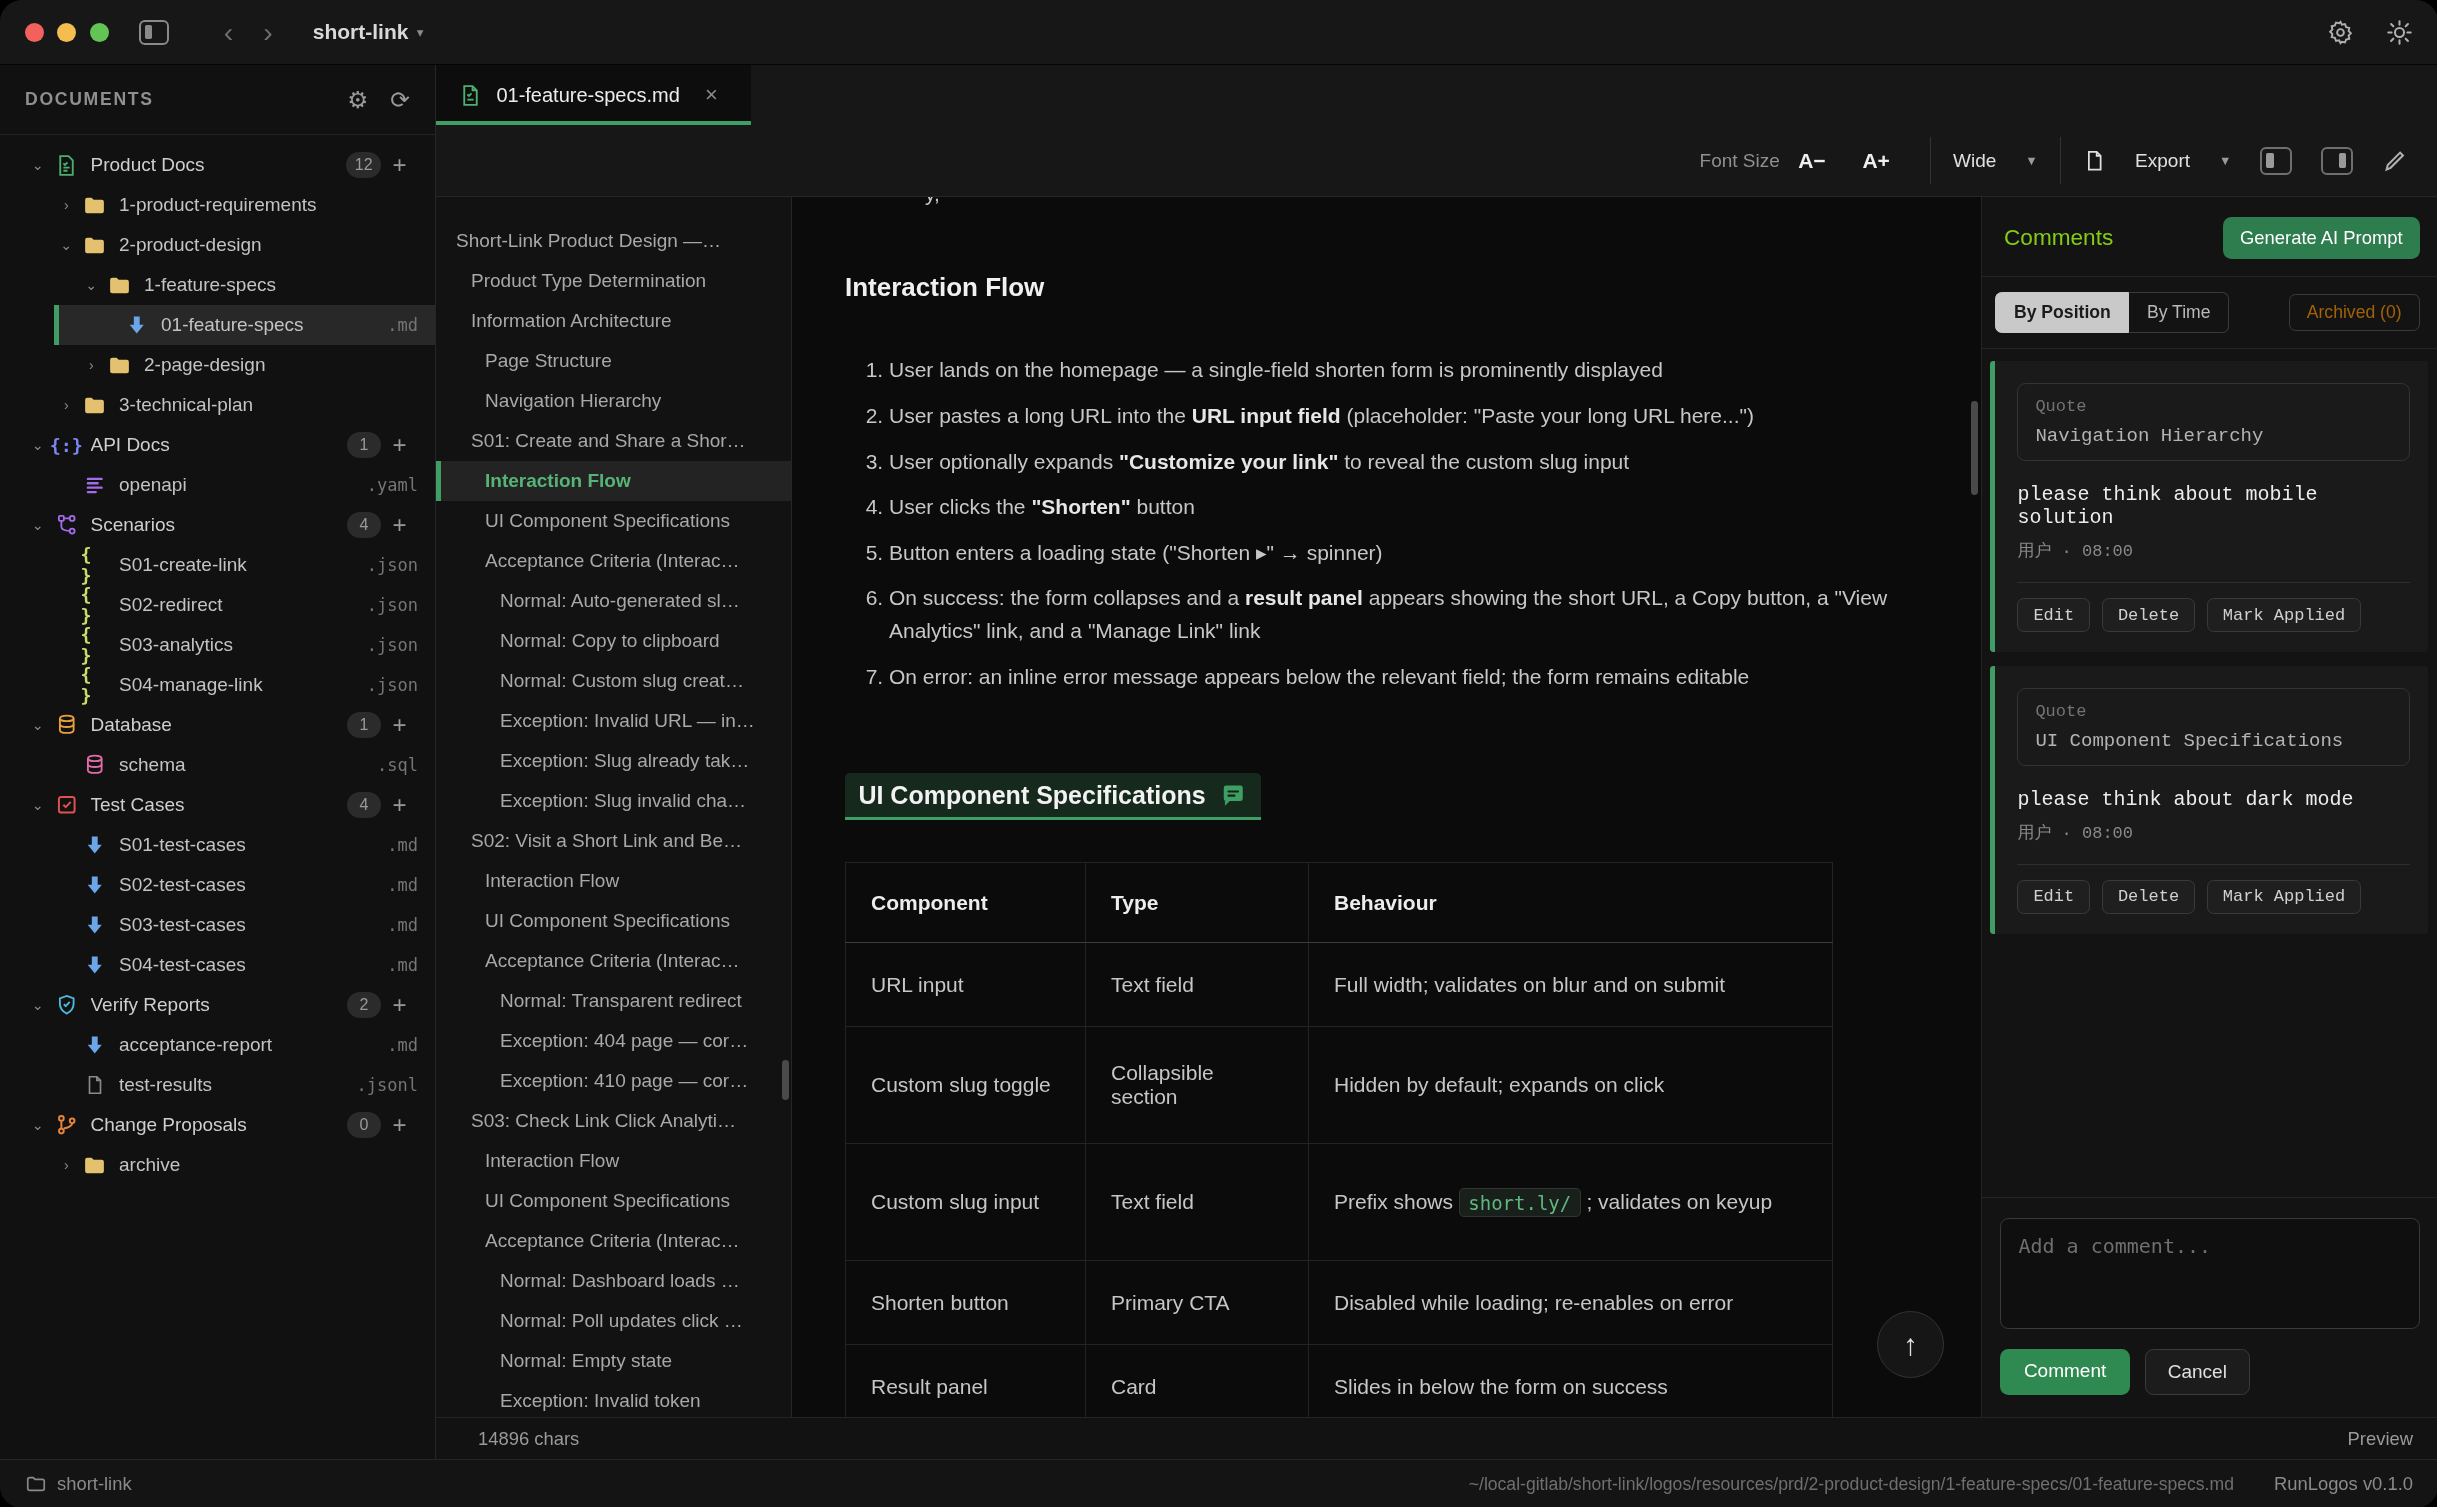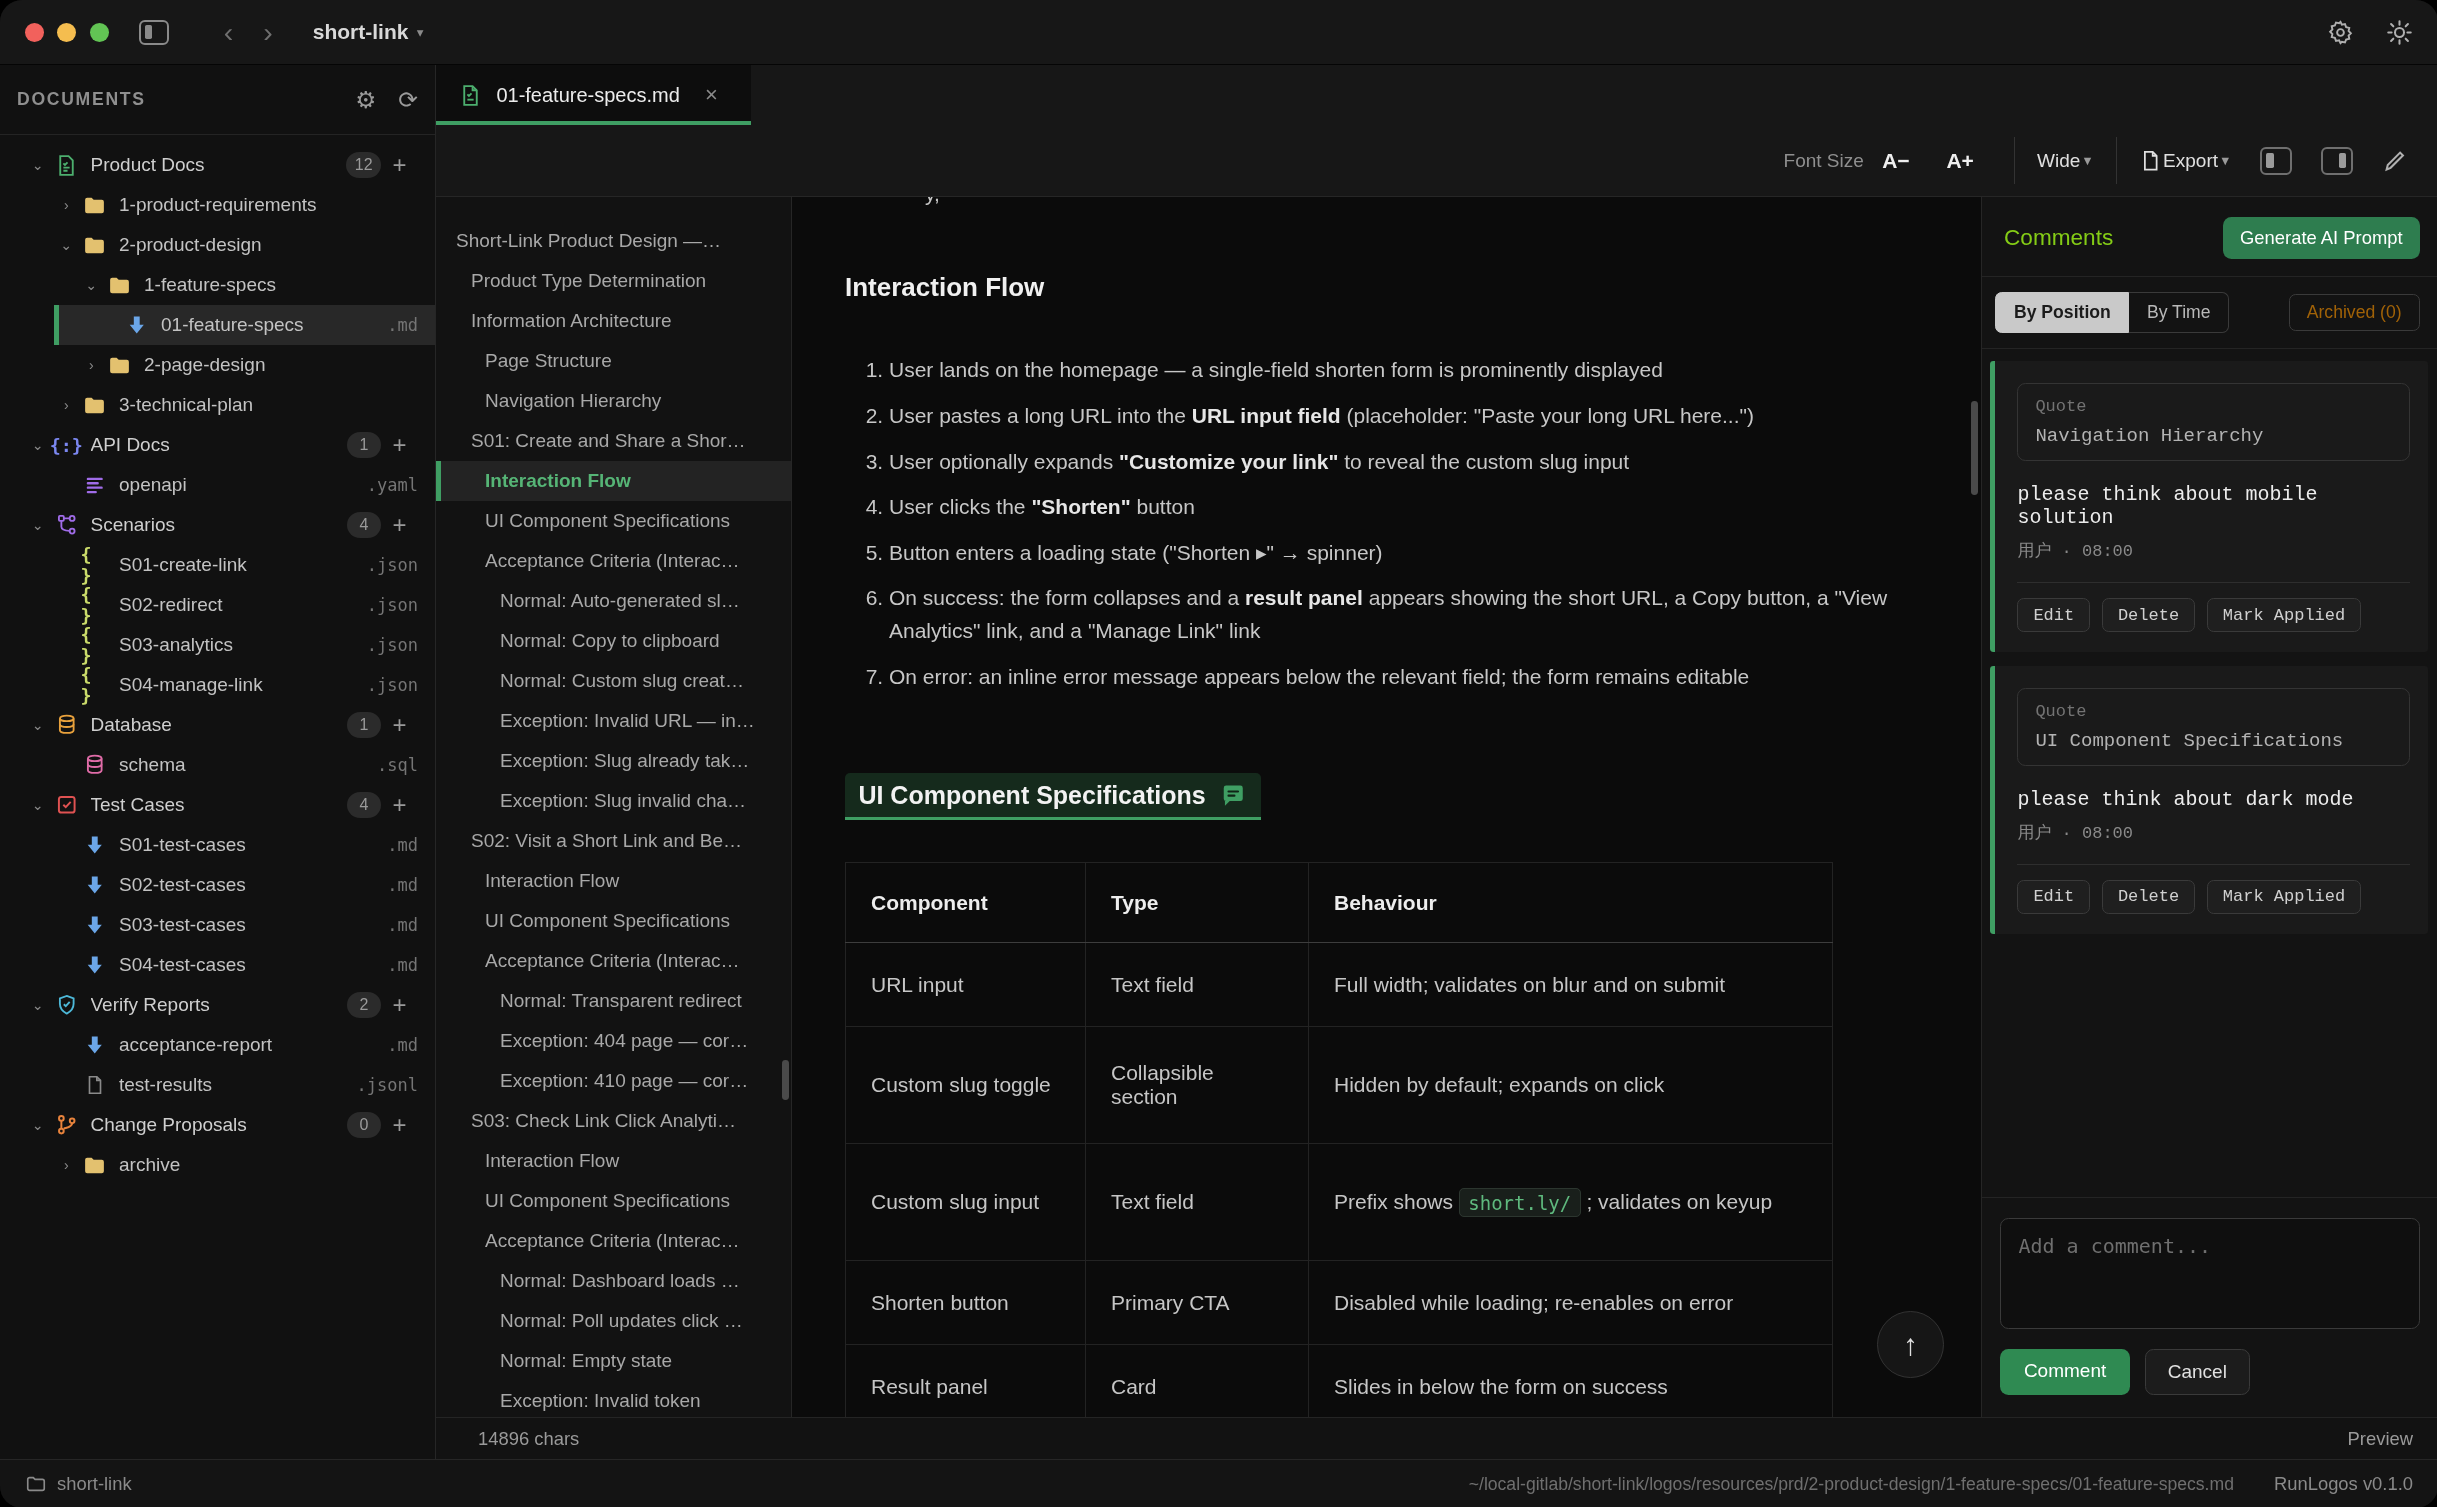--- a/index.html
+++ b/index.html
@@ -17,21 +17,21 @@
   .wintitle { color:#d9d9d9; font-size:21px; font-weight:600; margin-left:25px; }
   .wincaret { color:#8a8a8a; font-size:13.4px; margin-left:8.4px; }
   .tb-spacer { flex:1; }
   .tb-icon { color:#b0b0b0; margin-left:32px; display:flex; align-items:center; }
 
   
   .mainrow { flex:1; display:flex; min-height:0; }
 
   
   .sidebar { width:436px; flex:none; background:#111; border-right:0.8px solid #262626; display:flex; flex-direction:column; }
-  .sidebar-header { height:70px; display:flex; align-items:center; padding:0 17px; border-bottom:0.8px solid #242424; flex:none; }
+  .sidebar-header { height:70px; display:flex; align-items:center; padding:0 25px; border-bottom:0.8px solid #242424; flex:none; }
   .sidebar-header .title { color:#8f8f8f; font-size:17.6px; letter-spacing:1.7px; font-weight:600; }
   .sidebar-header .sp { flex:1; }
   .sh-icon { color:#9a9a9a; font-size:23.5px; margin-left:22px; }
   .tree { flex:1; overflow:hidden; padding-top:10px; }
   .trow { height:40px; display:flex; align-items:center; position:relative; font-size:19px; color:#c3c3c3; padding-right:17px; }
   .trow .chev { width:28.5px; color:#8a8a8a; font-size:14.2px; text-align:center; flex:none; }
   .trow .ticon { width:28.5px; height:25px; flex:none; display:flex; align-items:center; justify-content:center; margin-right:10px; }
   .trow .lbl { white-space:nowrap; overflow:hidden; }
   .trow.group .lbl { color:#cfcfcf; }
   .trow .sp { flex:1; }
@@ -46,21 +46,21 @@
   .editor { flex:1; display:flex; flex-direction:column; min-width:0; background:#171717; }
   .tabbar { height:60px; flex:none; display:flex; background:#171717; }
   .tab { width:315px; background:#0d0d0d; display:flex; align-items:center; padding:0 22px; gap:13.4px; position:relative; }
   .tab::after { content:""; position:absolute; left:0; right:0; bottom:0; height:4.2px; background:#3f9e63; }
   .tab .tlabel { color:#ececec; font-size:20px; }
   .tab .tclose { color:#8a8a8a; font-size:22px; margin-left:11.7px; }
   .toolbar { height:72px; flex:none; display:flex; align-items:center; justify-content:flex-end; padding-right:30px; background:#171717; border-bottom:0.8px solid #262626; }
   .tool-lbl { color:#8f8f8f; font-size:19px; }
   .tool-btn { color:#efefef; font-size:21px; font-weight:700; padding:0 18.4px; }
   .tool-sep { width:0.8px; height:47px; background:#333; margin:0 22px; }
-  .tool-dd { color:#e0e0e0; font-size:19px; display:flex; align-items:center; gap:1px; }
+  .tool-dd { color:#e0e0e0; font-size:19px; display:flex; align-items:center; gap:29px; }
   .ddcaret { color:#9a9a9a; font-size:12.6px; }
   .panel-ic { width:32px; height:28px; border:2.1px solid #6f6f6f; border-radius:5.9px; position:relative; margin-left:28.5px; }
   .panel-ic::before { content:""; position:absolute; top:4.2px; bottom:4.2px; width:7.5px; background:#9a9a9a; border-radius:1.7px; }
   .panel-ic.left::before { left:4.2px; }
   .panel-ic.right::before { right:4.2px; }
   .edit-ic { margin-left:28.5px; color:#b0b0b0; }
 
   .editor-body { flex:1; display:flex; min-height:0; background:#0b0b0b; }
 
   

